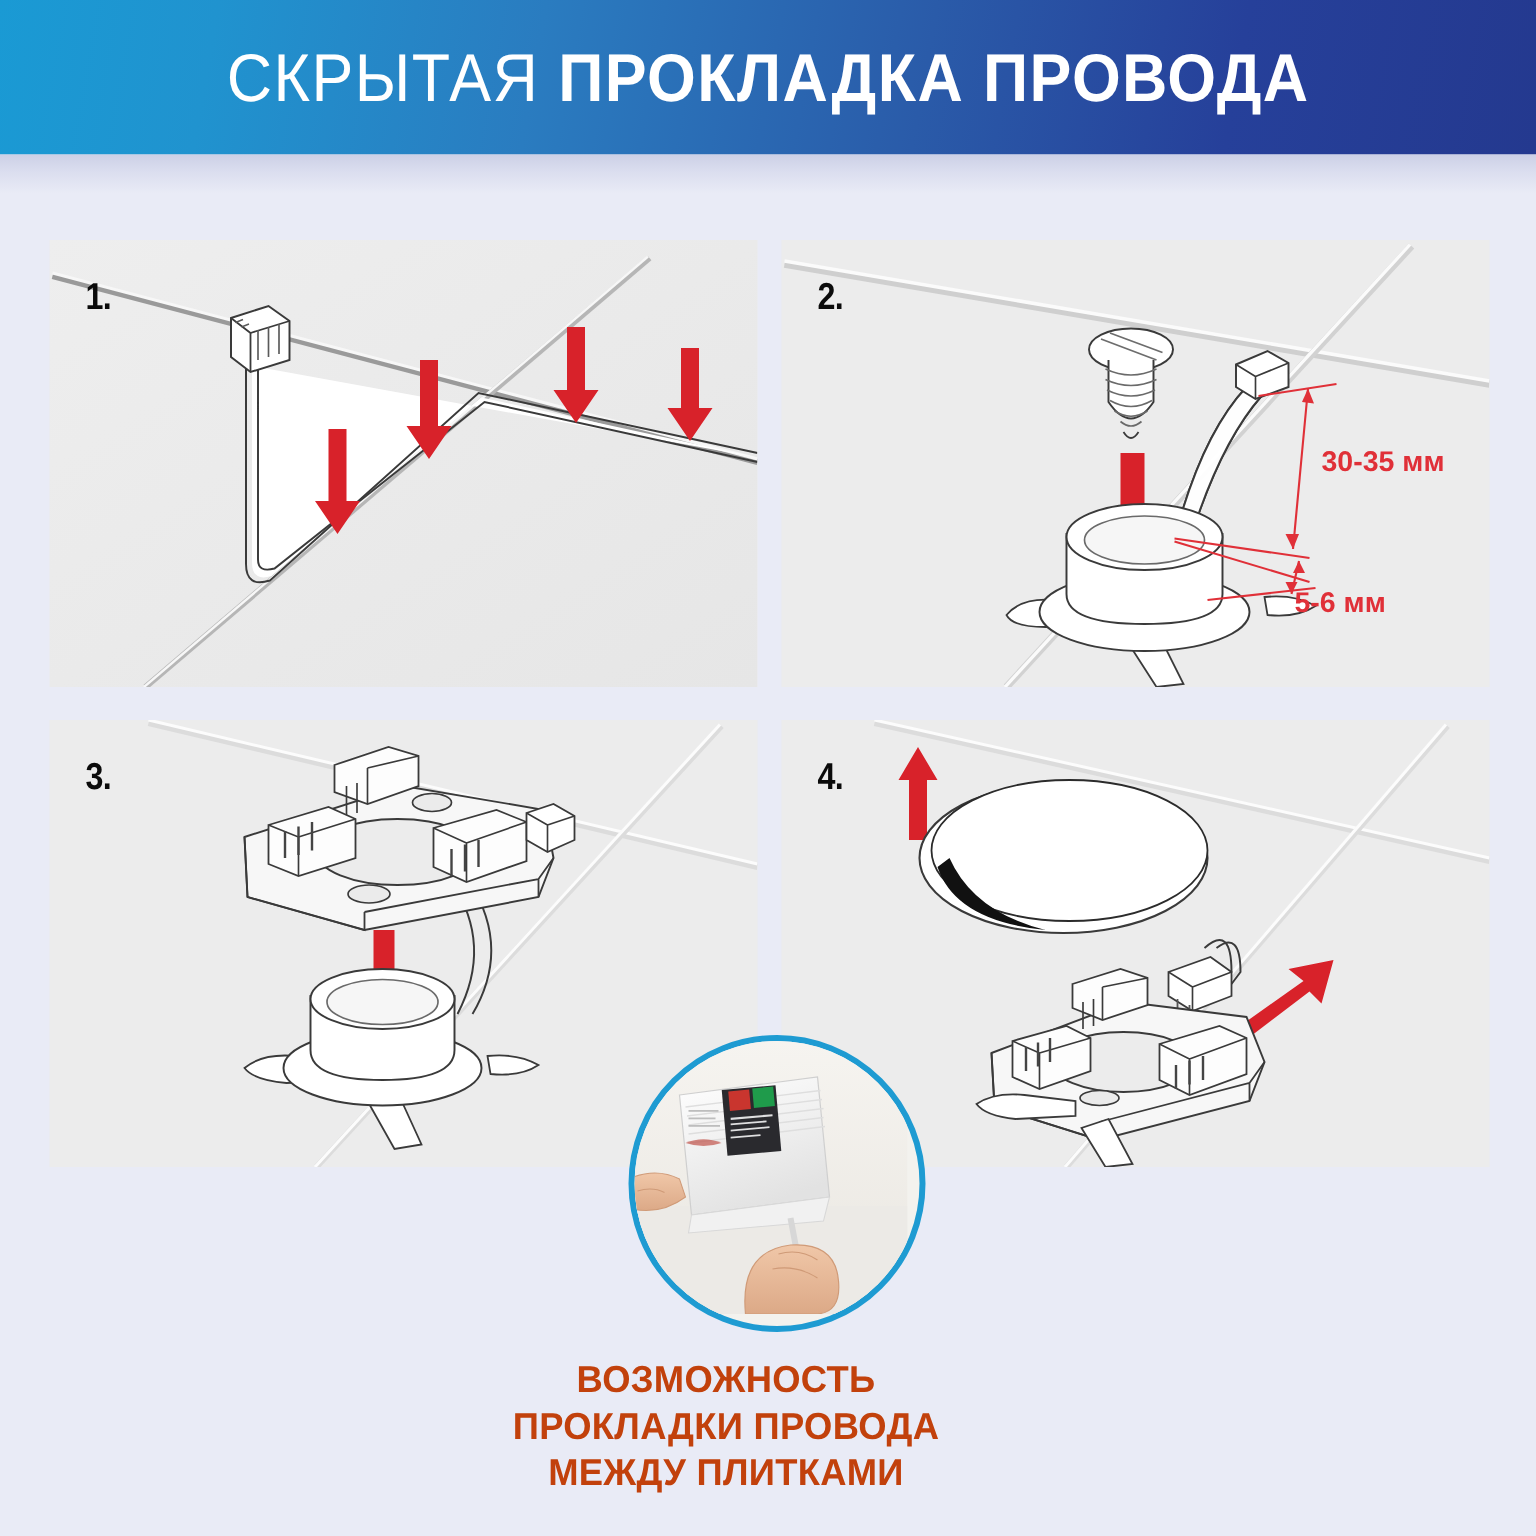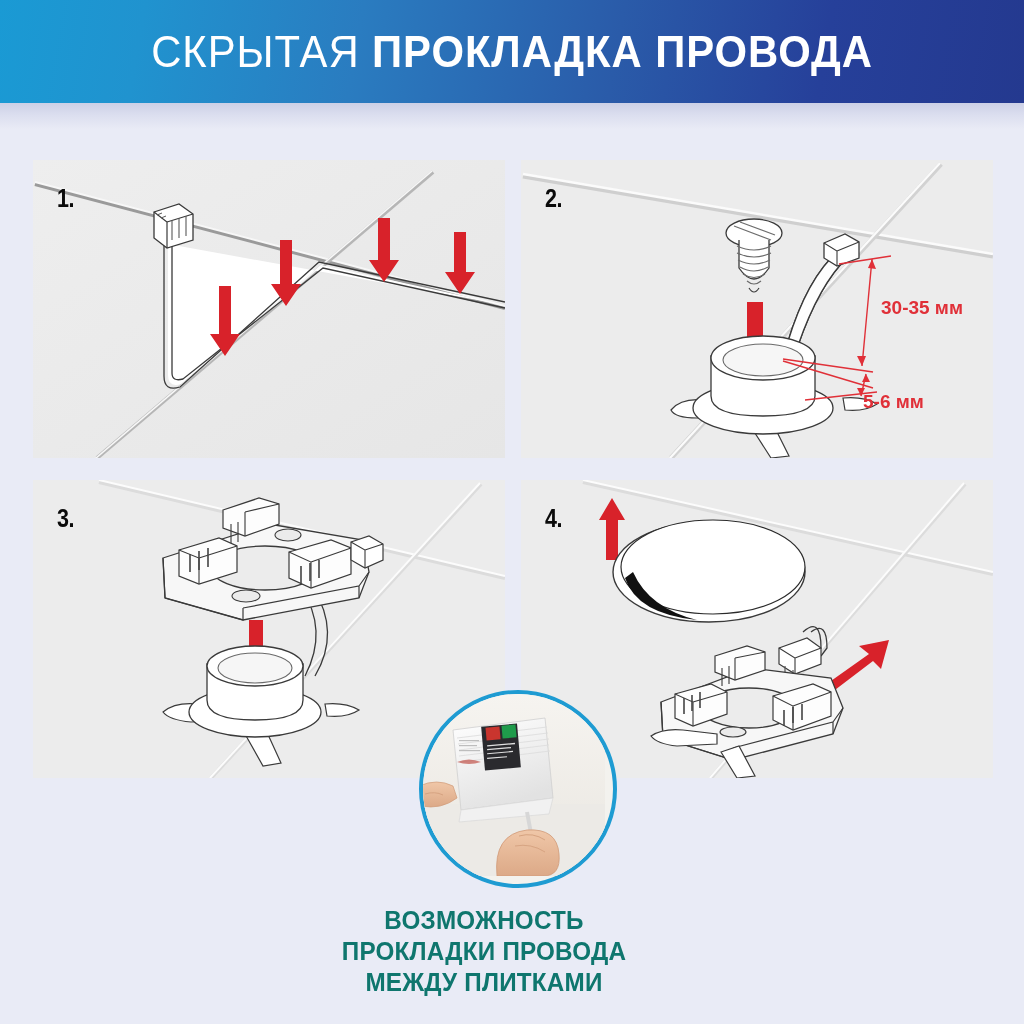--- a/index.html
+++ b/index.html
@@ -57,21 +57,21 @@
   #photo-inset{
     position:absolute;left:419px;top:690px;width:190px;height:190px;
     border-radius:50%;
     border:4px solid #1e9bd2;
     overflow:hidden;
     background:#f3f2ee;
   }
   #caption{
     position:absolute;left:0;top:905px;width:968px;
     text-align:center;
-    color:#0f766e;
+    color:#c2410c;
     font-size:25px;
     font-weight:700;
     line-height:31px;
     letter-spacing:0.2px;
     font-family:"Liberation Sans",sans-serif;
   }
   #caption div{transform:scaleX(0.97);}
 </style>
 </head>
 <body>

